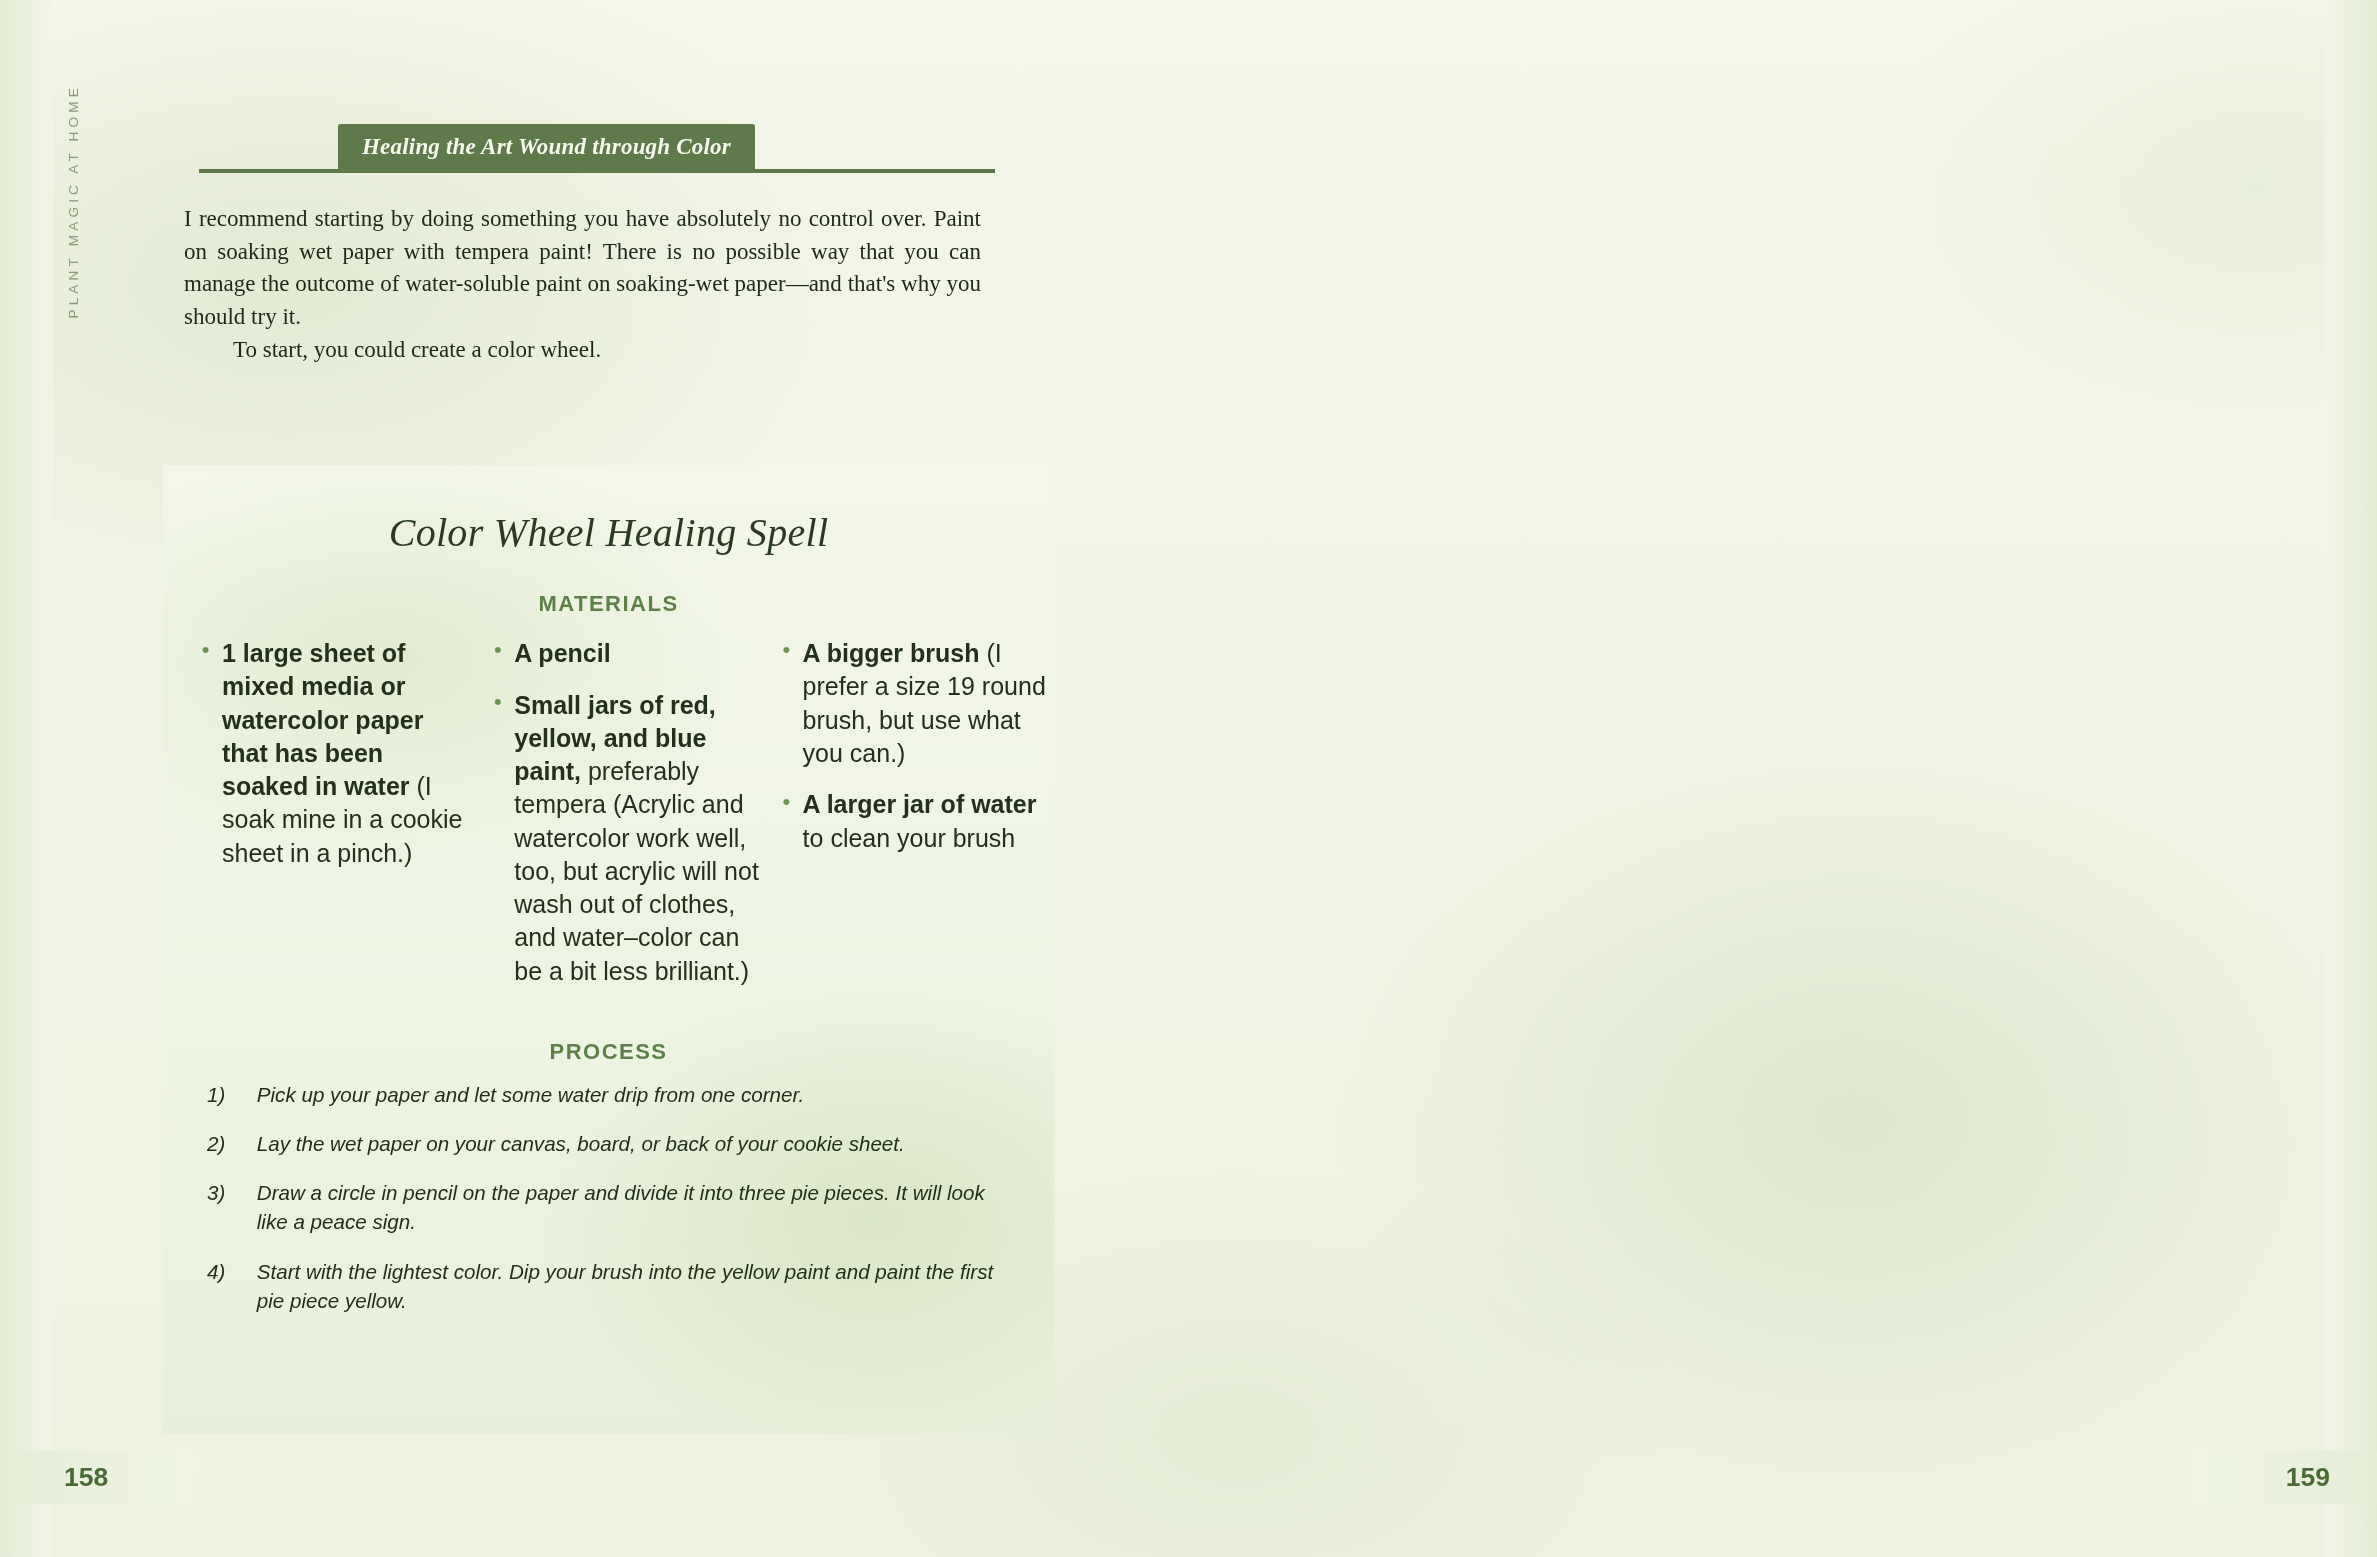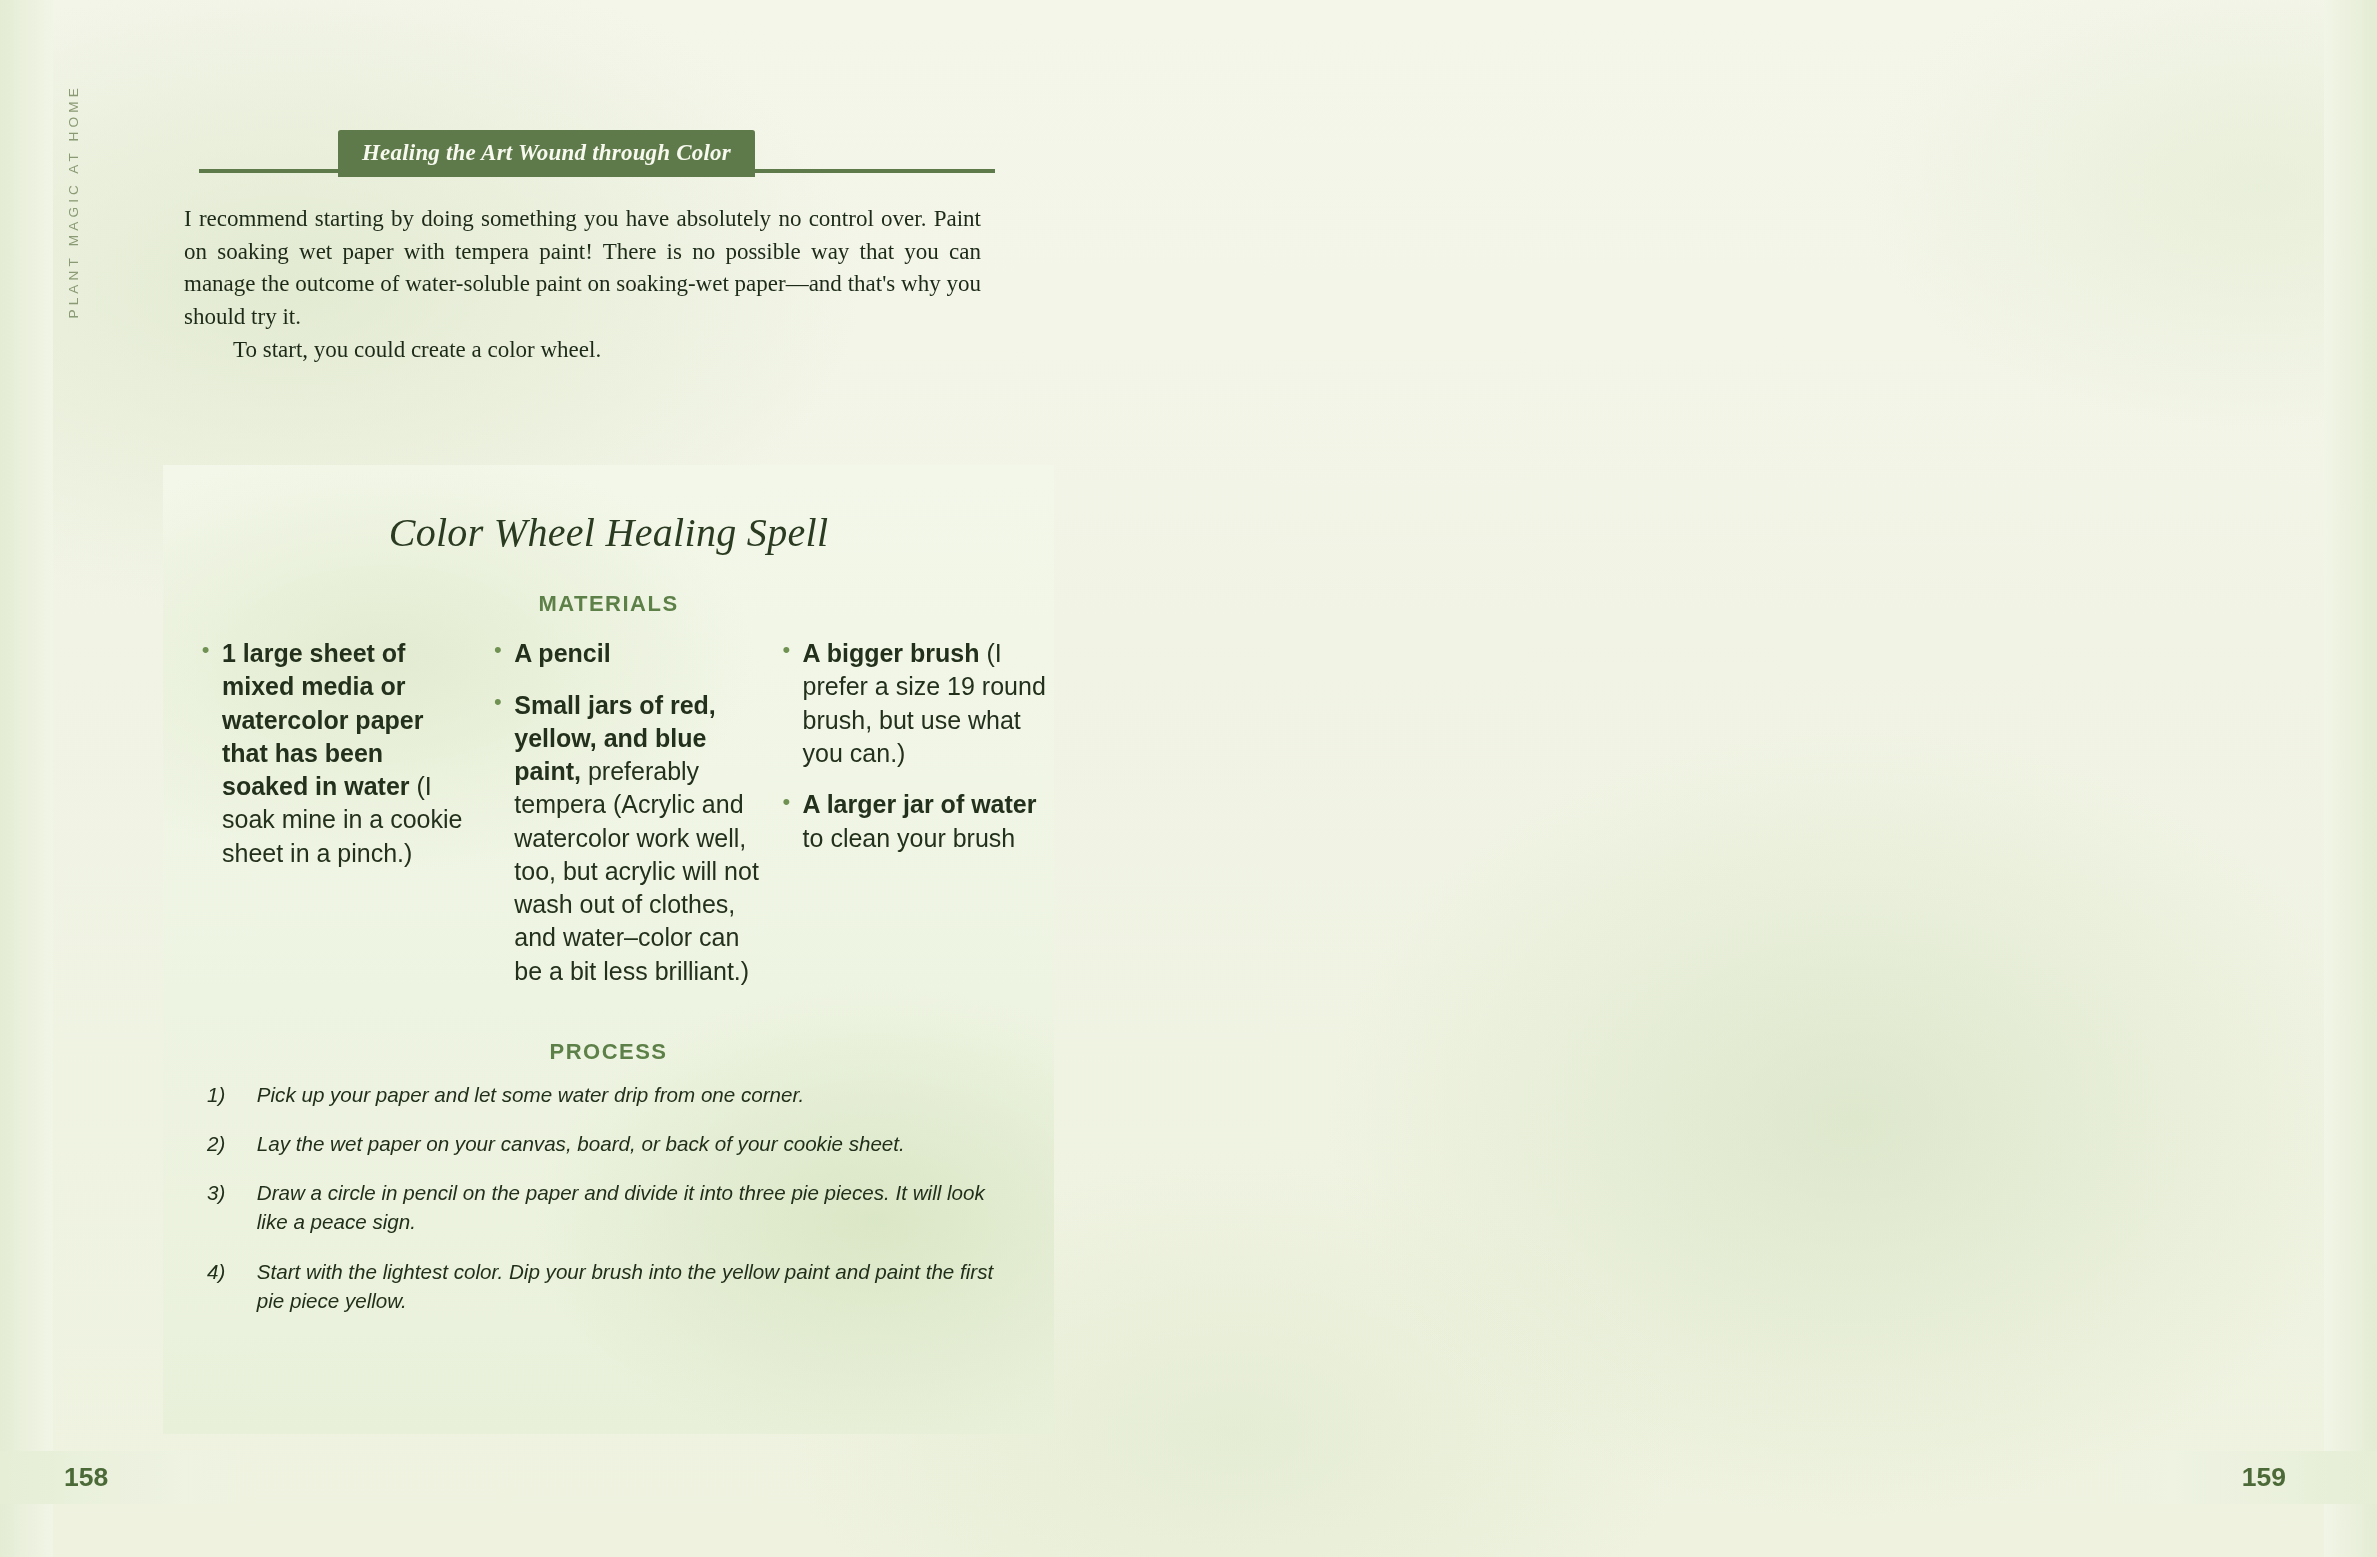--- a/index.html
+++ b/index.html
@@ -51,21 +51,21 @@
   }
   .vert-left-inner {
     writing-mode: vertical-rl;
     transform: rotate(180deg);
   }
 
   
   .chapter-tab {
     position: absolute;
     left: 338px;
-    top: 130px;
+    top: 124px;
     background: #5f7a4a;
     color: #f7f9ef;
     font-family: "Liberation Serif", serif;
     font-style: italic;
     font-weight: bold;
     font-size: 23px;
     padding: 10px 24px 11px 24px;
     border-radius: 2.7px 2.7px 0 0;
     letter-spacing: 0.2px;
   }
@@ -178,21 +178,21 @@
     text-align: left;
     padding-left: 64px;
     background: linear-gradient(90deg, #e6eed6 0%, #eef3e2 75%, rgba(238,243,226,0) 100%);
     padding-top: 11px;
     padding-bottom: 11px;
   }
   .folio-right {
     right: 0;
     width: 183px;
     text-align: right;
-    padding-right: 92px;
+    padding-right: 48px;
     background: linear-gradient(270deg, #e6eed6 0%, #eef3e2 75%, rgba(238,243,226,0) 100%);
     padding-top: 11px;
     padding-bottom: 11px;
   }
   .edge-left {
     position: absolute;
     left: 0; top: 0; bottom: 0;
     width: 53px;
     background: linear-gradient(90deg, #e4ecd4, #f1f5e6);
   }

